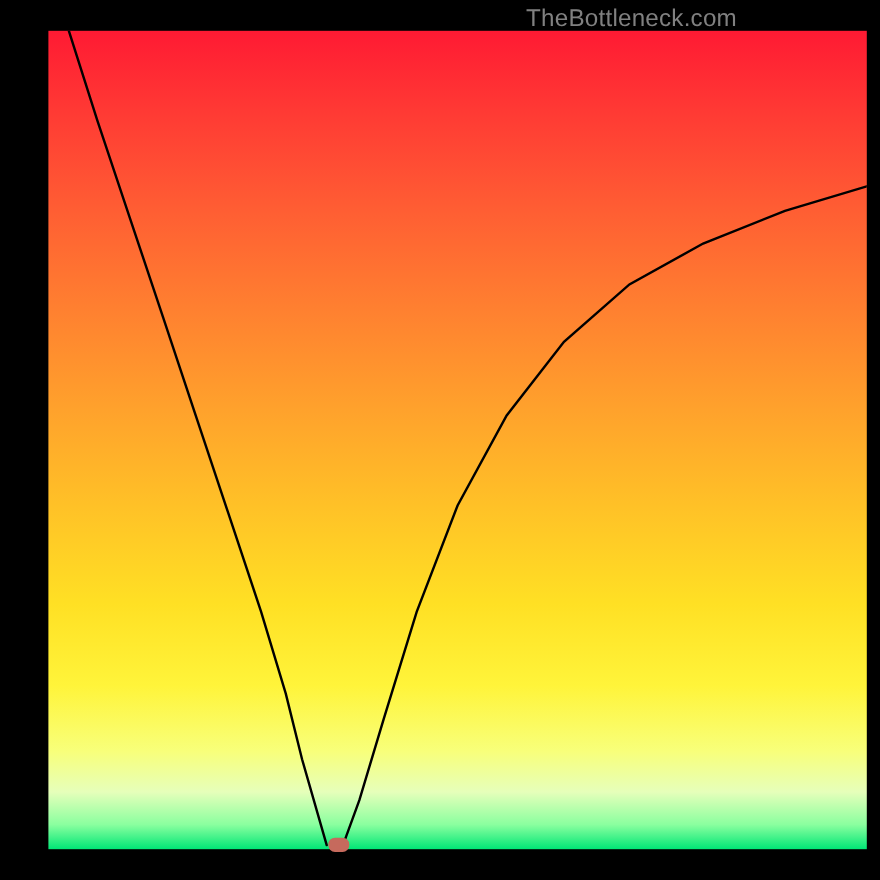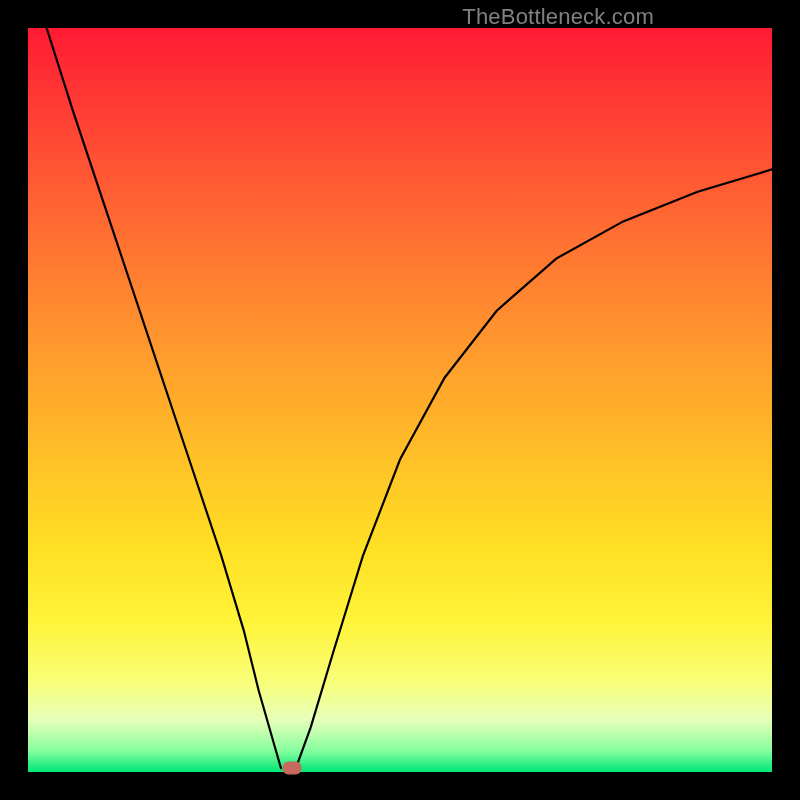--- a/index.html
+++ b/index.html
@@ -8,21 +8,21 @@
     width: 800px;
     height: 800px;
     background: #000;
     position: relative;
     font-family: Arial, Helvetica, sans-serif;
     overflow: hidden;
   }
   .frame {
     position: absolute;
     top: 0;
-    left: 0;
+    left: 16px;
     width: 660px;
     height: 800px;
     background: #000;
   }
   .plot-area {
     position: absolute;
     left: 28px;
     top: 28px;
     width: 744px;
     height: 744px;

